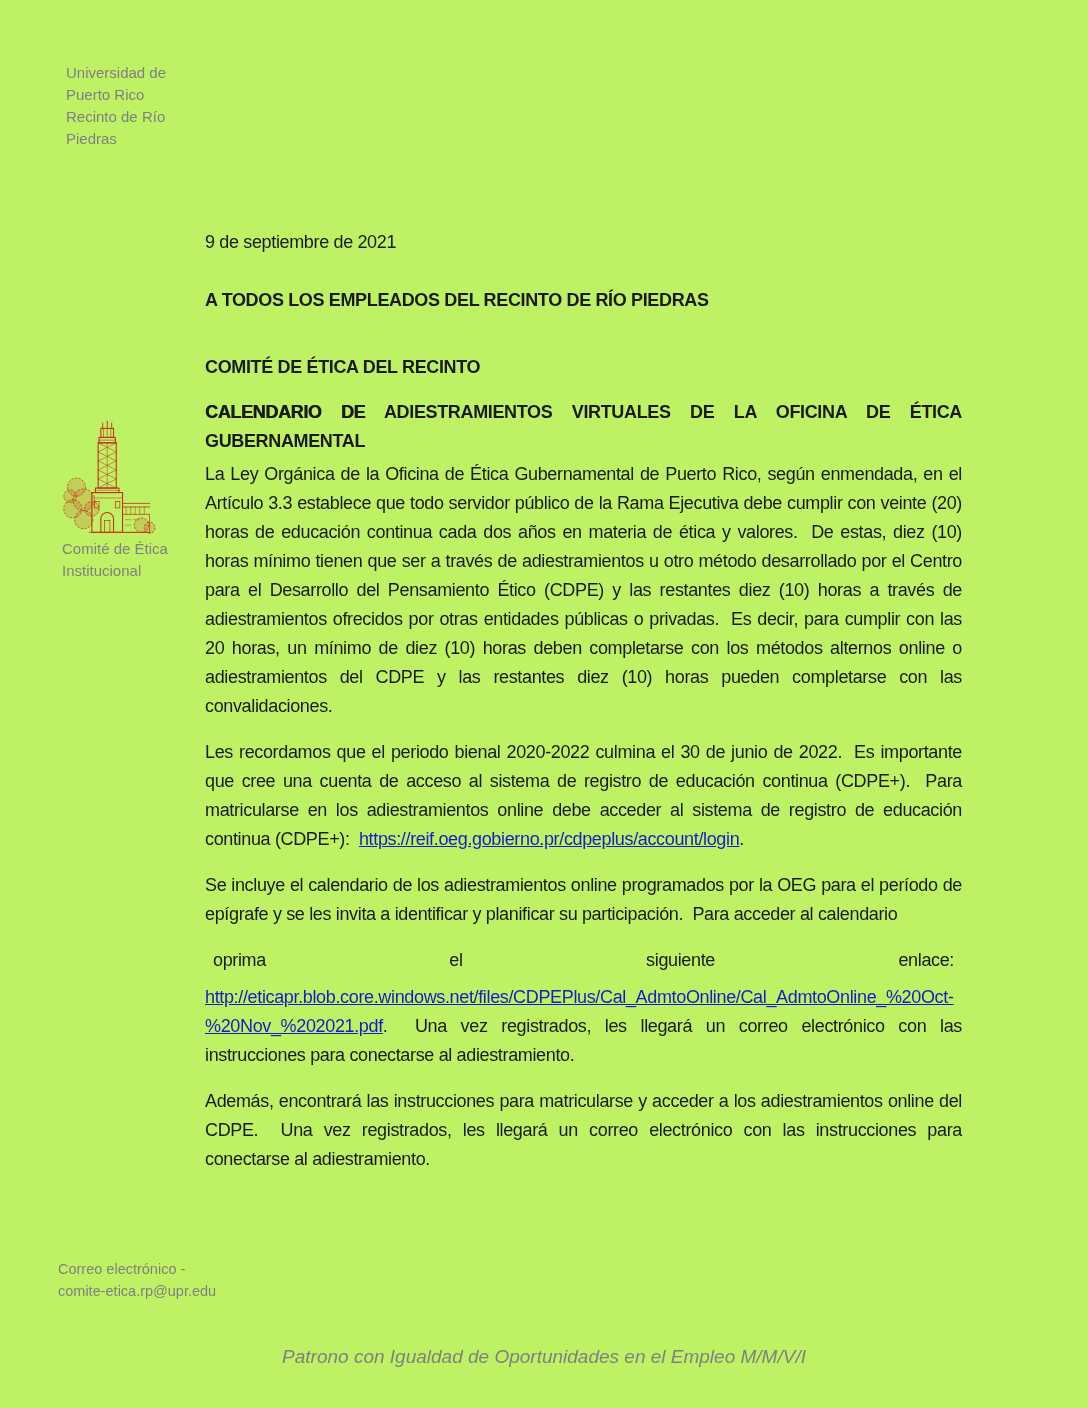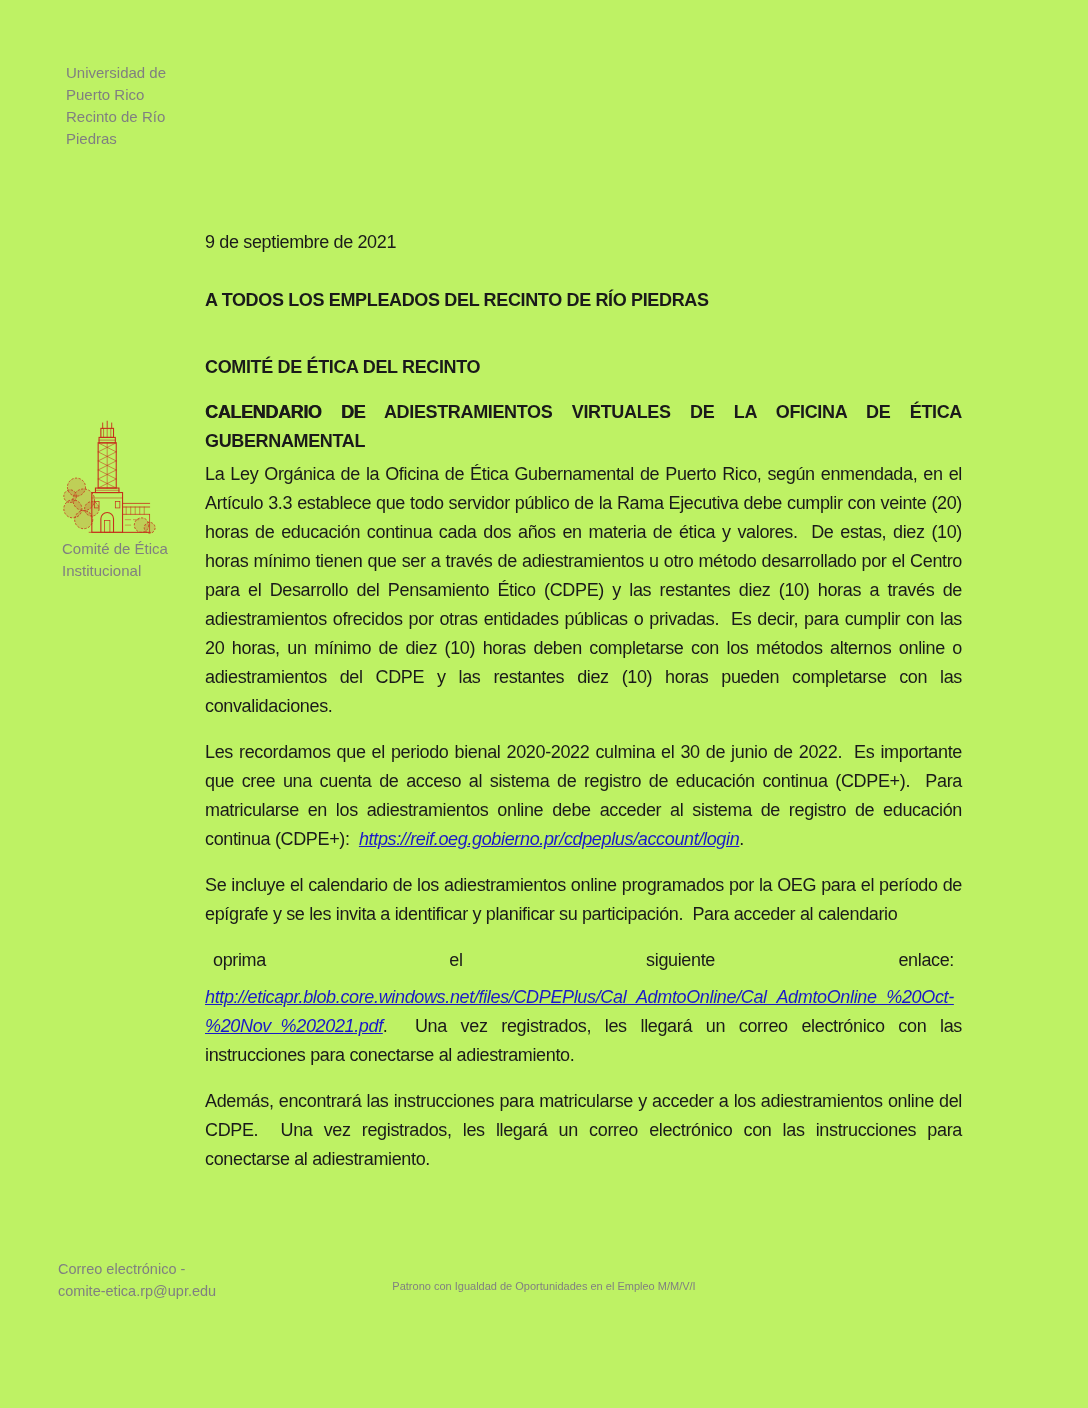--- a/index.html
+++ b/index.html
@@ -58,35 +58,35 @@
   }
   .para.tight{margin-bottom:17px;}
   .spread-line{
     display:flex;justify-content:space-between;
     line-height:29px;margin:8px;
   }
   a.link{
     color:var(--link-blue);
     text-decoration:underline;
     cursor:pointer;
-    font-style:italic;
   }
   .url-break{word-break:break-all;}
   
   .email-block{
     position:absolute;left:58px;top:1258px;
     color:var(--muted-gray);
     font-size:14.5px;line-height:22px;
   }
   
   .footer-note{
-    position:absolute;left:0;top:1280px;width:100%;
+    position:absolute;left:0;top:1346px;width:100%;
     text-align:center;
     color:var(--muted-gray);
-    font-size:11px;
+    font-size:19px;
+    font-style:italic;
   }
 </style>
 </head>
 <body>
 
 <div class="page">
 
   <div class="corner-text">
     <div>Universidad de</div>
     <div>Puerto Rico</div>

